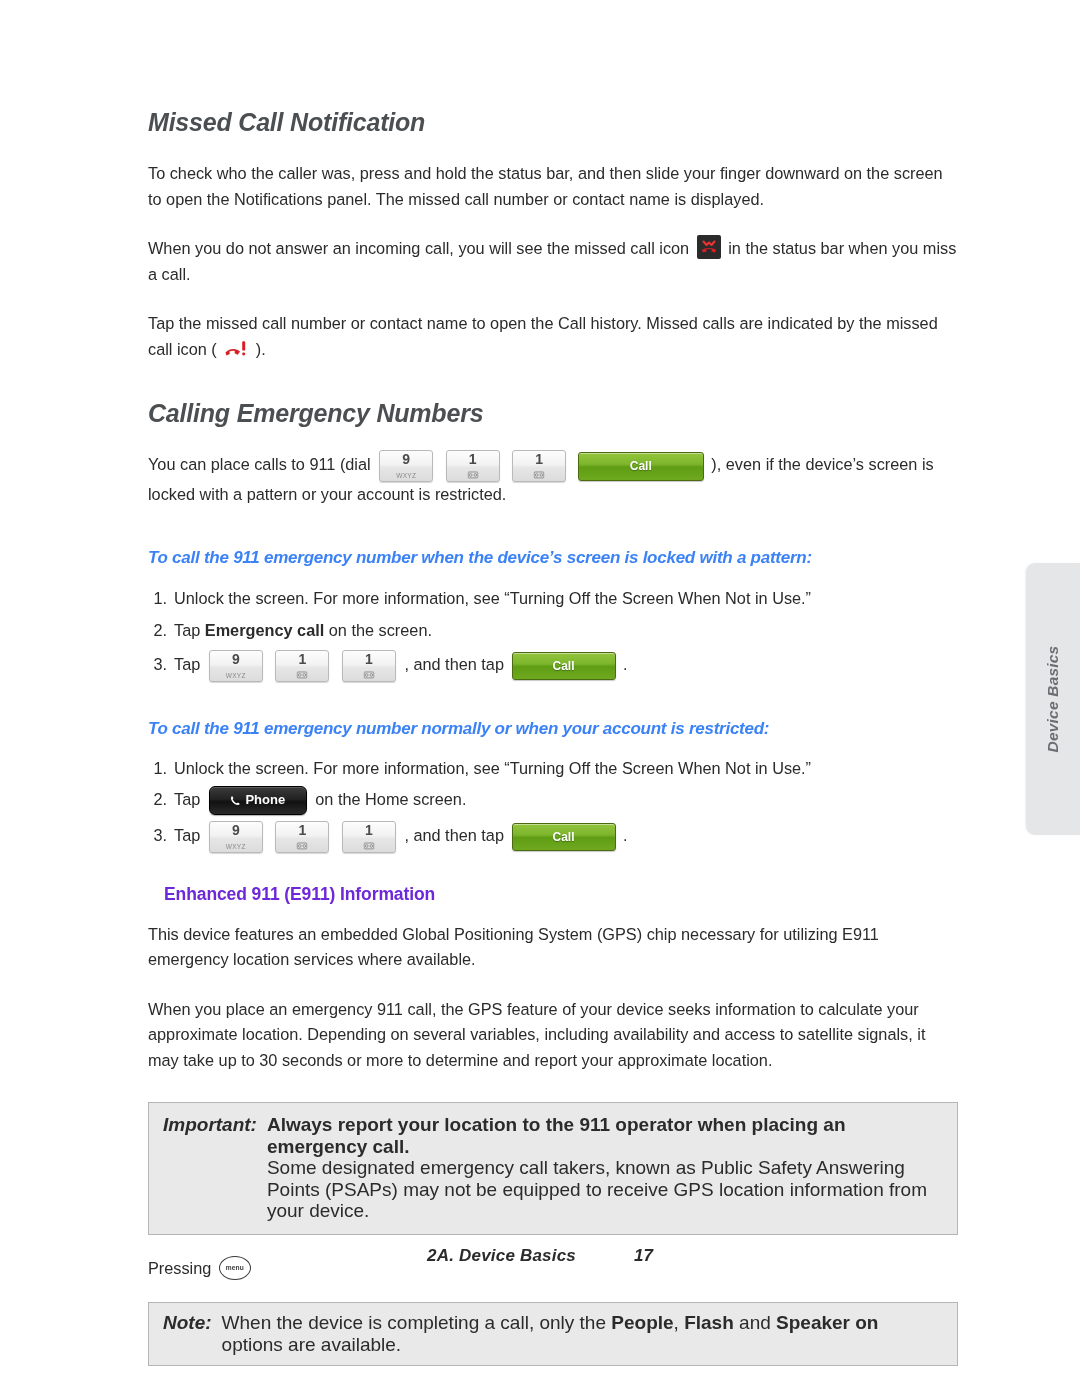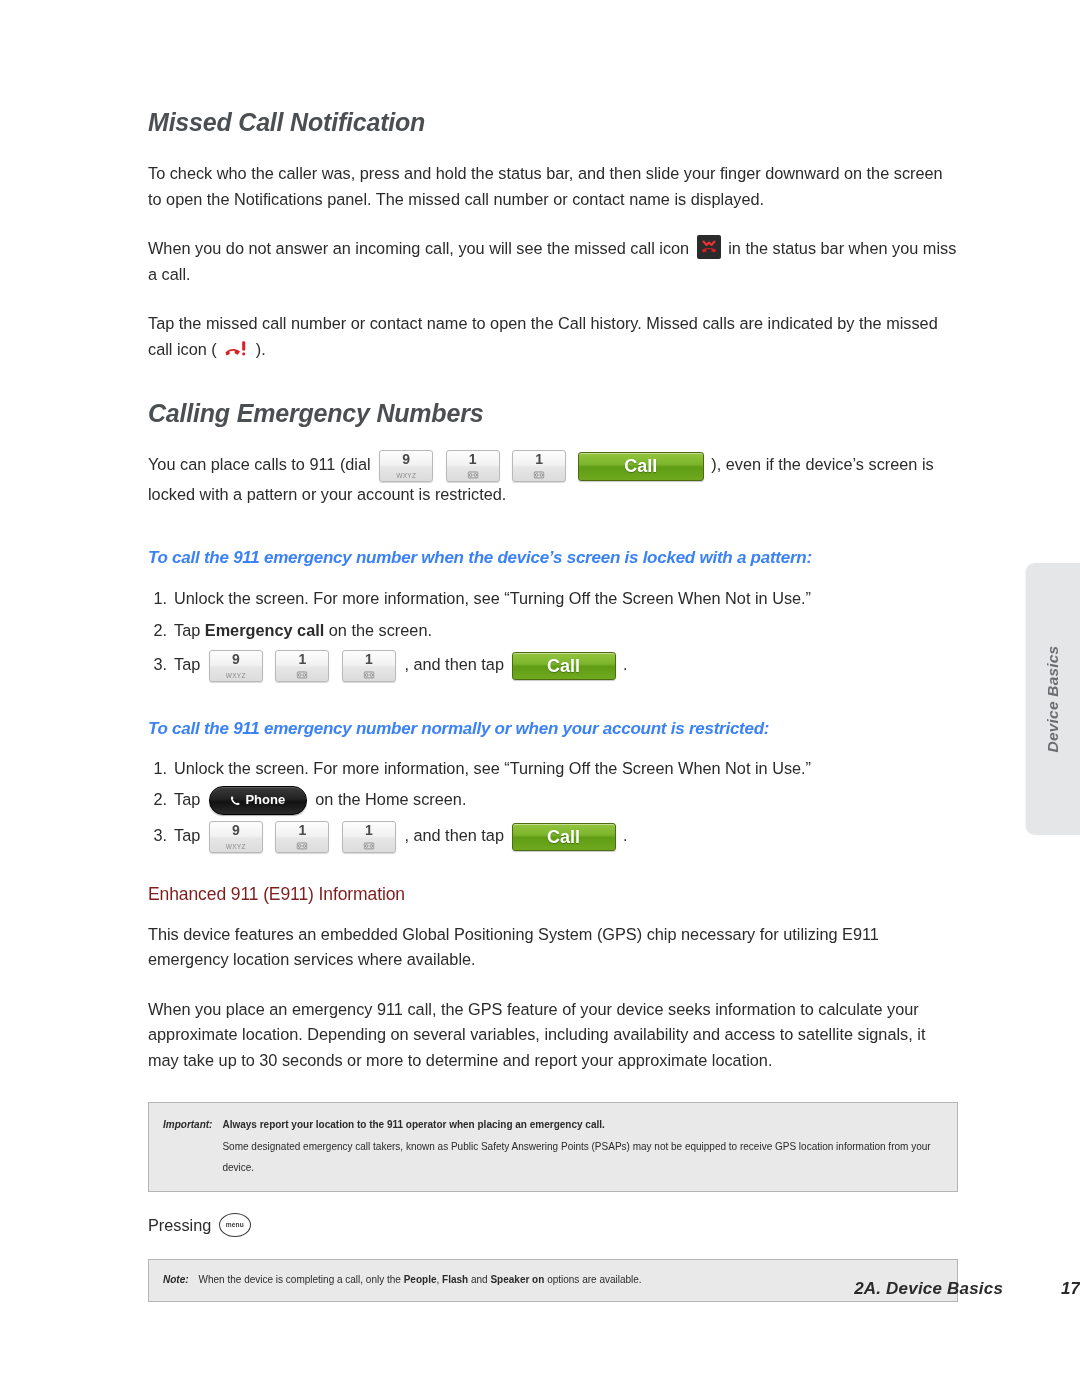--- a/index.html
+++ b/index.html
@@ -57,23 +57,23 @@
     font-size: 25px;
     font-style: italic;
     font-weight: bold;
     color: #4b4f52;
     margin: 0;
     letter-spacing: -0.2px;
   }
 
   h3.sub-title {
     font-size: 17.5px;
-    font-weight: normal;
-    color: #7f1d1d;
-    margin: 0;
+    font-weight: bold;
+    color: #6d28d9;
+    margin: 16px;
     letter-spacing: -0.1px;
   }
 
   p.body-text {
     font-size: 16.3px;
     line-height: 25.5px;
     margin: 0;
     color: #2b2b2b;
   }
 
@@ -152,39 +152,39 @@
   .call-btn {
     display: inline-block;
     vertical-align: middle;
     width: 124px;
     height: 27px;
     border: 1px solid #4c6b11;
     border-radius: 3px;
     background: linear-gradient(180deg, #93c53d 0%, #7cb52c 42%, #5f9d14 52%, #6fa91f 100%);
     box-shadow: inset 0 1px 0 rgba(255,255,255,0.45), 0 1px 1px rgba(0,0,0,0.22);
     color: #ffffff;
-    font-size: 18px;
+    font-size: 12px;
     font-weight: bold;
     text-align: center;
     line-height: 27px;
     margin: 0 3px;
     text-shadow: 0 1px 1px rgba(0,0,0,0.3);
   }
   .call-btn.small { width: 102px; height: 26px; line-height: 26px; }
 
   
   .phone-btn {
     display: inline-flex;
     align-items: center;
     justify-content: center;
     gap: 4px;
     vertical-align: middle;
     width: 96px;
     height: 27px;
-    border-radius: 14px;
+    border-radius: 6px;
     background: linear-gradient(180deg, #3b3b3b 0%, #222222 45%, #111111 55%, #2a2a2a 100%);
     border: 1px solid #000;
     box-shadow: inset 0 1px 0 rgba(255,255,255,0.18), 0 1px 1px rgba(0,0,0,0.3);
     color: #ffffff;
     font-size: 13px;
     font-weight: bold;
     margin: 0 4px;
   }
 
   
@@ -229,42 +229,42 @@
     color: #3a3a3a;
     letter-spacing: 0.2px;
   }
 
   
   .callout {
     border: 1px solid #b5b5b5;
     background: #e9e9e9;
     box-sizing: border-box;
     padding: 11px 14px 12px 14px;
-    font-size: 10px;
+    font-size: 19px;
     line-height: 21.5px;
     color: #2b2b2b;
   }
   .callout-row { display: flex; }
   .callout-tag {
     flex: 0 0 auto;
     font-style: italic;
     font-weight: bold;
     padding-right: 10px;
     white-space: nowrap;
   }
   .callout-body { flex: 1 1 auto; }
 
   
   .footer {
     position: absolute;
     left: 0;
-    top: 1279px;
+    top: 1246px;
     width: 1080px;
     display: flex;
-    justify-content: flex-end;
+    justify-content: center;
     align-items: baseline;
   }
   .footer-title {
     font-size: 17px;
     font-style: italic;
     font-weight: bold;
     color: #2b2b2b;
     letter-spacing: 0.2px;
   }
   .footer-page {

